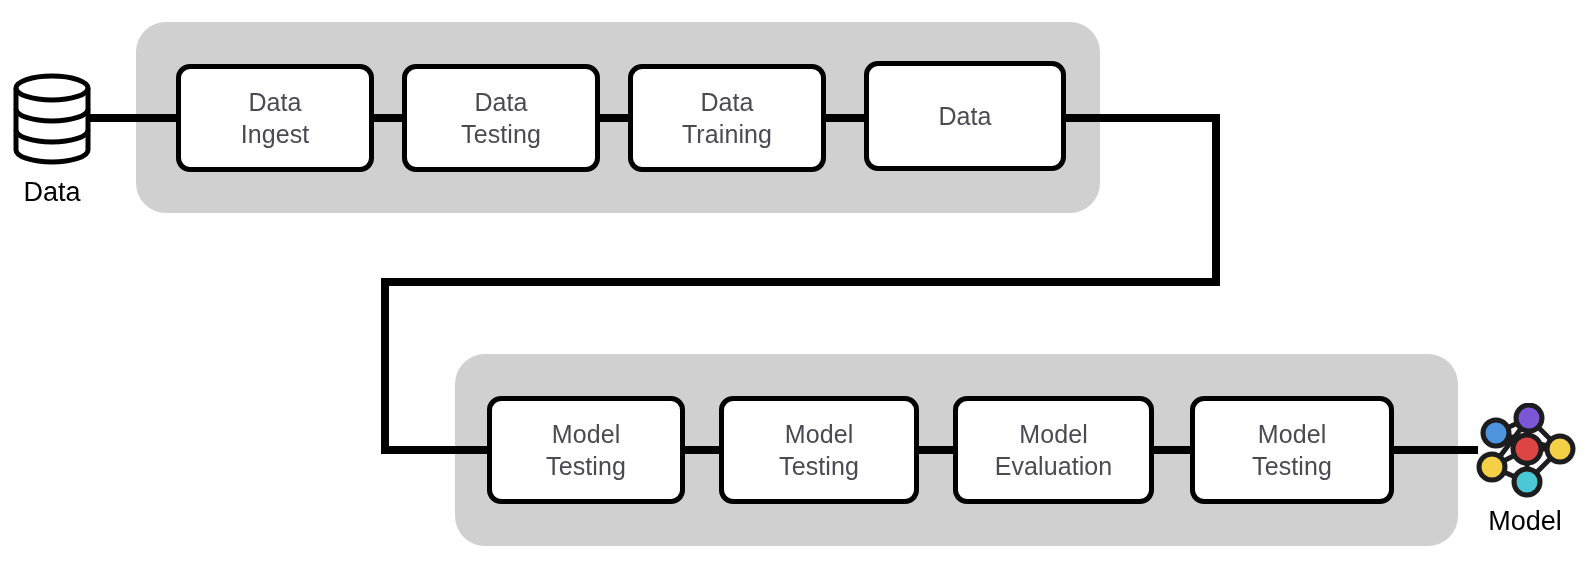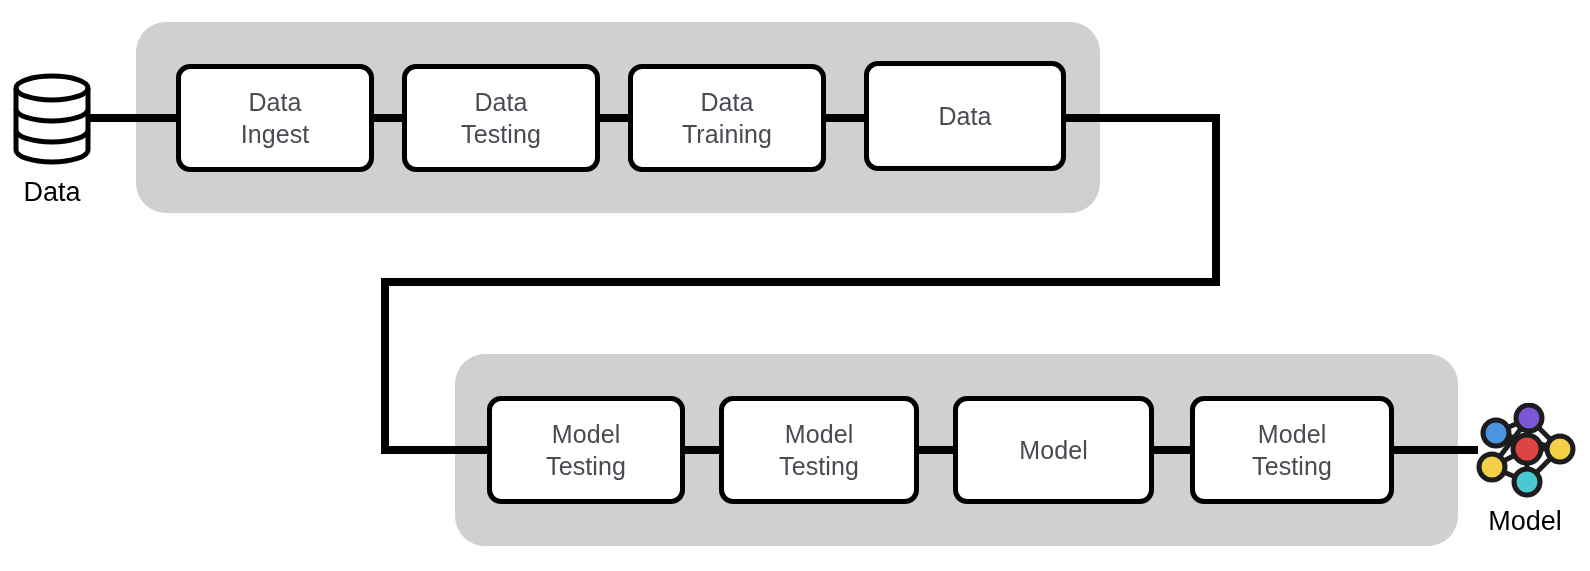--- a/index.html
+++ b/index.html
@@ -103,20 +103,21 @@
   <div class="stage-box" style="left:487px; top:396px; width:198px; height:108px;">
     <span class="stage-line">Model</span>
     <span class="stage-line">Testing</span>
   </div>
   <div class="stage-box" style="left:719px; top:396px; width:200px; height:108px;">
     <span class="stage-line">Model</span>
     <span class="stage-line">Testing</span>
   </div>
   <div class="stage-box" style="left:953px; top:396px; width:201px; height:108px;">
     <span class="stage-line">Model</span>
+    <span class="stage-line">Evaluation</span>
   </div>
   <div class="stage-box" style="left:1190px; top:396px; width:204px; height:108px;">
     <span class="stage-line">Model</span>
     <span class="stage-line">Testing</span>
   </div>
 
   <svg class="endpoint-icon" style="left:10px; top:72px; width:84px; height:94px;" viewBox="0 0 84 94" xmlns="http://www.w3.org/2000/svg">
     <g fill="none" stroke="#000000" stroke-width="5">
       <path d="M 6 16 L 6 78"></path>
       <path d="M 78 16 L 78 78"></path>

